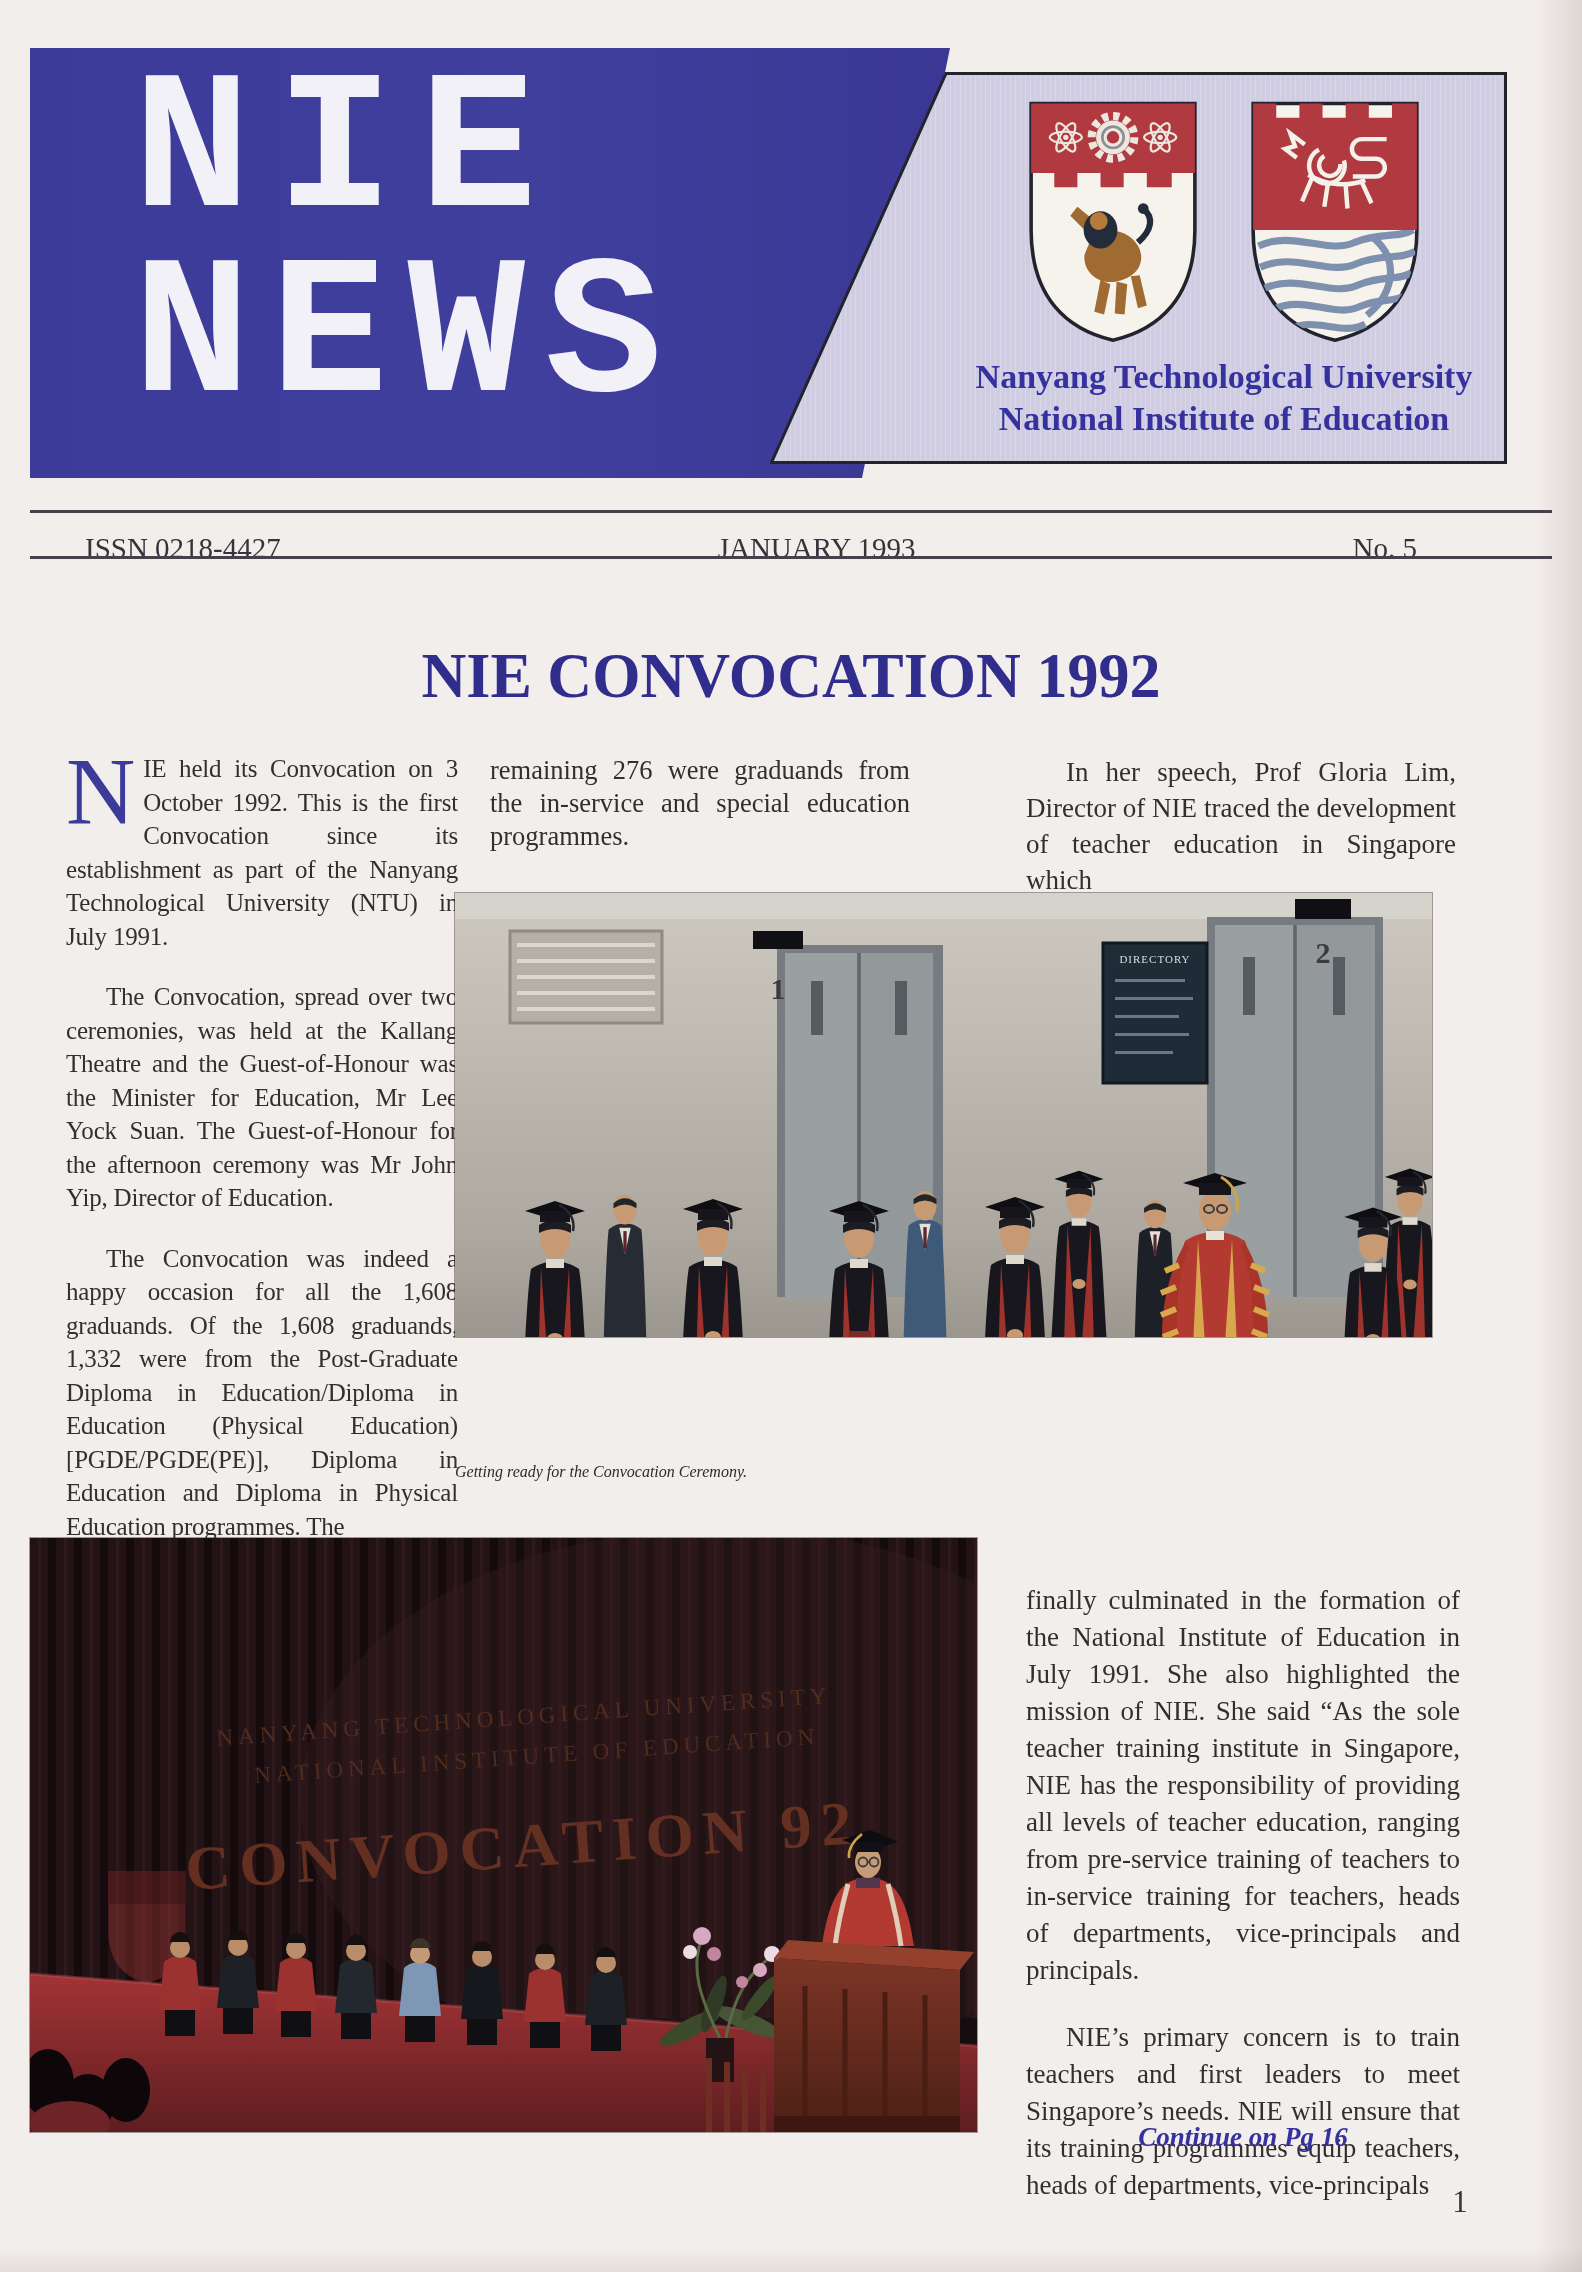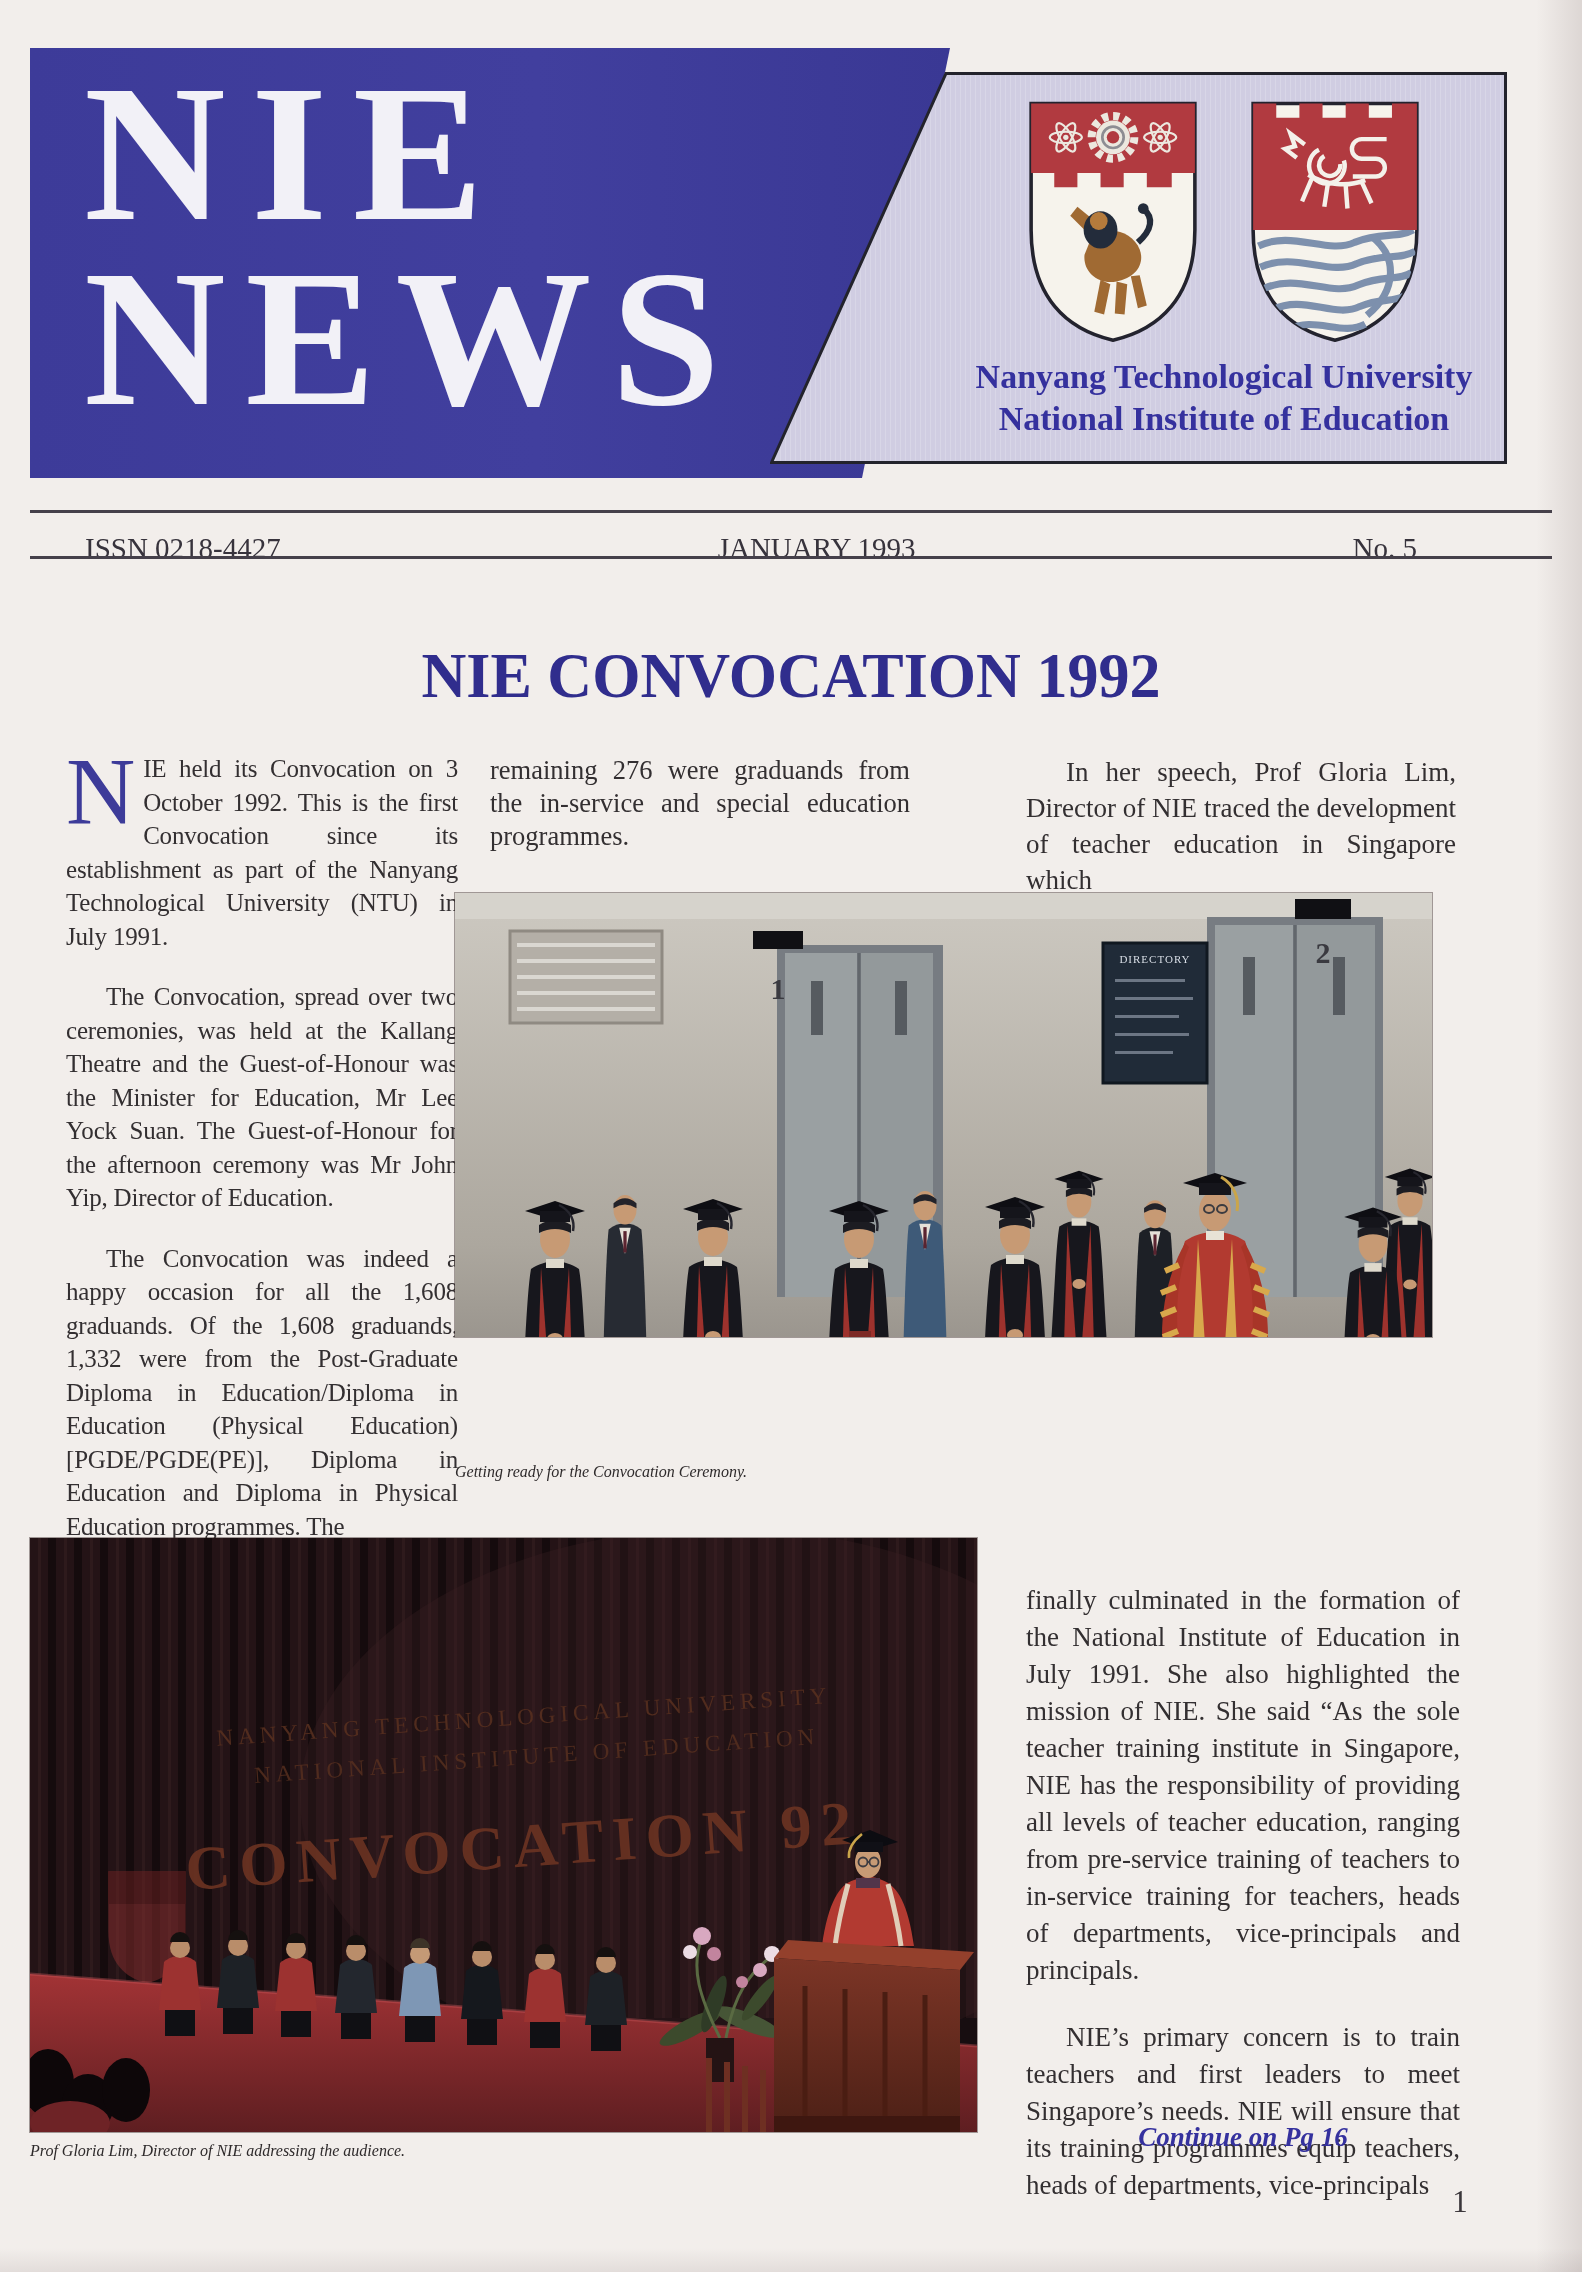--- a/index.html
+++ b/index.html
@@ -3,21 +3,21 @@
 <meta charset="utf-8">
 <style>
   html,body{margin:0;padding:0;background:#6b6668;}
   .page{position:relative;width:1582px;height:2272px;margin:0 auto;background:#f2eeeb;
         overflow:hidden;font-family:"Liberation Serif",serif;color:#332f31;}
   
   .mast-blue{position:absolute;left:30px;top:48px;width:920px;height:430px;
              background:linear-gradient(90deg,#3d3b99 0%,#413f9e 55%,#3a3894 100%);
              clip-path:polygon(0 0,100% 0,calc(100% - 88px) 100%,0 100%);
              padding:0;box-sizing:border-box;}
-  .mast-title{padding:14px 0 0 54px;color:#f2f1f7;font-weight:700;}
+  .mast-title{padding:14px 0 0 103px;color:#f2f1f7;font-weight:700;font-family:Liberation Mono, monospace;}
   .mast-line1{font-size:196px;line-height:182px;letter-spacing:.13em;}
   .mast-line2{font-size:196px;line-height:188px;letter-spacing:.10em;}
   .panel-bg{position:absolute;left:770px;top:72px;width:737px;height:392px;
             background:
               repeating-linear-gradient(90deg,rgba(255,255,255,.18) 0 1px,rgba(0,0,0,0) 1px 5px),
               #d0cde2;
             clip-path:polygon(176px 0,100% 0,100% 100%,0 100%);}
   .panel-border{position:absolute;left:770px;top:72px;width:737px;height:392px;pointer-events:none;}
   .panel-content{position:absolute;left:946px;top:96px;width:556px;display:flex;
                  flex-direction:column;align-items:center;}
@@ -441,21 +441,20 @@
         <rect x="744" y="578" width="186" height="16" fill="#3e1710"></rect>
         <g fill="#6e2f22">
           <rect x="676" y="520" width="6" height="74"></rect>
             <rect x="694" y="524" width="6" height="70"></rect>
           <rect x="712" y="528" width="6" height="66"></rect>
             <rect x="730" y="532" width="6" height="62"></rect>
         </g>
       </g>
     </svg>
   </figure>
-  <figcaption class="caption cap2">Prof Gloria Lim, Director of NIE addressing the audience.</figcaption>
 
   <div class="bodycol contcol">
     <p>finally culminated in the formation of the National Institute of Education in July 1991.  She also highlighted the mission of NIE.  She said “As the sole teacher training institute in Singapore, NIE has the responsibility of providing all levels of teacher education, ranging from pre-service training of teachers to in-service training for teachers, heads of departments, vice-principals and principals.</p>
     <p class="indent">NIE’s primary concern is to train teachers and first leaders to meet Singapore’s needs.  NIE will ensure that its training programmes equip teachers, heads of departments, vice-principals</p>
   </div>
   <div class="continue">Continue on Pg 16</div>
 
   <div class="pagenum">1</div>
 
   <div class="edge-r"></div>

